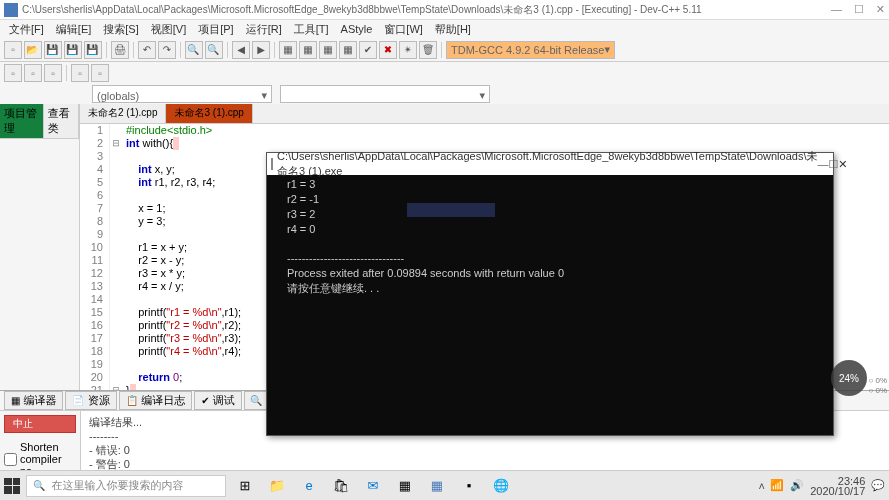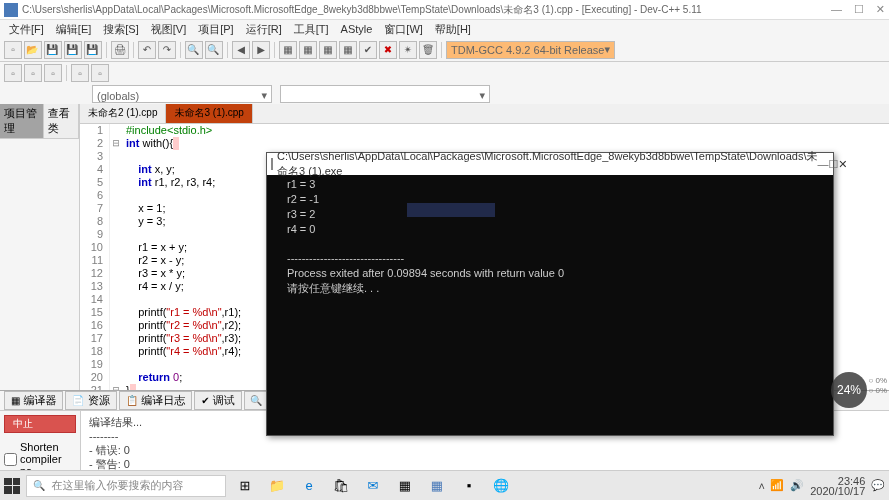--- a/index.html
+++ b/index.html
@@ -14,21 +14,21 @@
 .tbtn{width:18px;height:18px;border:1px solid #bbb;background:#eee;display:inline-flex;align-items:center;justify-content:center;font-size:10px;color:#555}
 .tsep{width:1px;height:16px;background:#ccc;margin:0 2px}
 .tsel{height:18px;border:1px solid #bbb;background:#fdba74;padding:0 4px;font-size:10px;color:#666;min-width:130px;display:flex;align-items:center;justify-content:space-between}
 .toolbar2{height:22px;background:#f5f5f5;display:flex;align-items:center;padding:2px 4px;gap:2px}
 .droprow{height:20px;background:#f5f5f5;display:flex;align-items:center;padding:2px 4px;gap:8px}
 .dropdown{height:18px;border:1px solid #bbb;background:#fff;min-width:180px;font-size:10px;padding:0 4px;display:flex;align-items:flex-end;justify-content:space-between;color:#666}
 .main{display:flex;height:286px}
 .sidebar{width:80px;background:#f5f5f5;border-right:1px solid #ccc}
 .sidetabs{display:flex;font-size:10px;border-bottom:1px solid #ccc}
 .sidetabs span{padding:2px 4px;border-right:1px solid #ccc;background:#eee}
-.sidetabs span.active{background:#a3a3a3}
+.sidetabs span.active{background:#15803d}
 .editor{flex:1;background:#fff;position:relative;display:flex;flex-direction:column}
 .edtabs{height:20px;display:flex;border-bottom:1px solid #ccc;background:#f0f0f0}
 .edtabs .tab{padding:2px 8px;border-right:1px solid #ccc;font-size:10px;background:#eee}
 .edtabs .tab.active{background:#c2410c}
 .code{flex:1;display:flex;font-family:Consolas,monospace;font-size:11px;overflow:hidden}
 .gutter{width:30px;background:#fff;text-align:right;padding-right:6px;color:#808080;line-height:13px;border-right:1px solid #eee}
 .fold{width:12px;background:#fff;line-height:13px;color:#888;font-size:9px;text-align:center}
 .src{flex:1;padding-left:4px;line-height:13px;white-space:pre}
 .kw{color:#0000c0;font-weight:bold}
 .pp{color:#008000}
@@ -51,21 +51,21 @@
 .tray{margin-left:auto;display:flex;align-items:center;gap:6px;font-size:9px;color:#444}
 .clock{text-align:right;line-height:10px}
 .console{position:absolute;left:266px;top:152px;width:568px;height:284px;background:#0c0c0c;border:1px solid #555;box-shadow:2px 2px 6px rgba(0,0,0,0.4);display:flex;flex-direction:column}
 .contitle{height:22px;background:#fff;display:flex;align-items:center;padding:0 4px;font-size:10px;color:#333}
 .contitle .cicon{width:12px;height:12px;border:1px solid #888;margin-right:4px}
 .contitle .t{flex:1}
 .contitle .cbtn{width:26px;text-align:center;color:#666;font-size:11px}
 .contitle .cbtn.close{color:#333}
 .conbody{flex:1;padding:2px 20px;font-family:Consolas,monospace;font-size:11px;color:#ccc;line-height:14px;white-space:pre;position:relative}
 .conhl{position:absolute;left:140px;top:28px;width:88px;height:14px;background:rgba(60,80,150,0.45)}
-.circle{position:absolute;right:22px;top:372px;width:36px;height:36px;border-radius:50%;background:rgba(60,60,60,0.85);color:#fff;display:flex;align-items:center;justify-content:center;font-size:12px}
+.circle{position:absolute;right:22px;top:360px;width:36px;height:36px;border-radius:50%;background:rgba(60,60,60,0.85);color:#fff;display:flex;align-items:center;justify-content:center;font-size:10px}
 .scircles{position:absolute;right:2px;top:376px;font-size:8px;color:#777;line-height:10px}
 .abort{background:#d9534f;color:#fff;padding:1px 8px;border:1px solid #b33;font-size:10px}
 </style>
 </head>
 <body>
 
 <div class="titlebar">
   <div class="icon"></div>
   <div class="title">C:\Users\sherlis\AppData\Local\Packages\Microsoft.MicrosoftEdge_8wekyb3d8bbwe\TempState\Downloads\未命名3 (1).cpp - [Executing] - Dev-C++ 5.11</div>
   <div class="winbtns">

